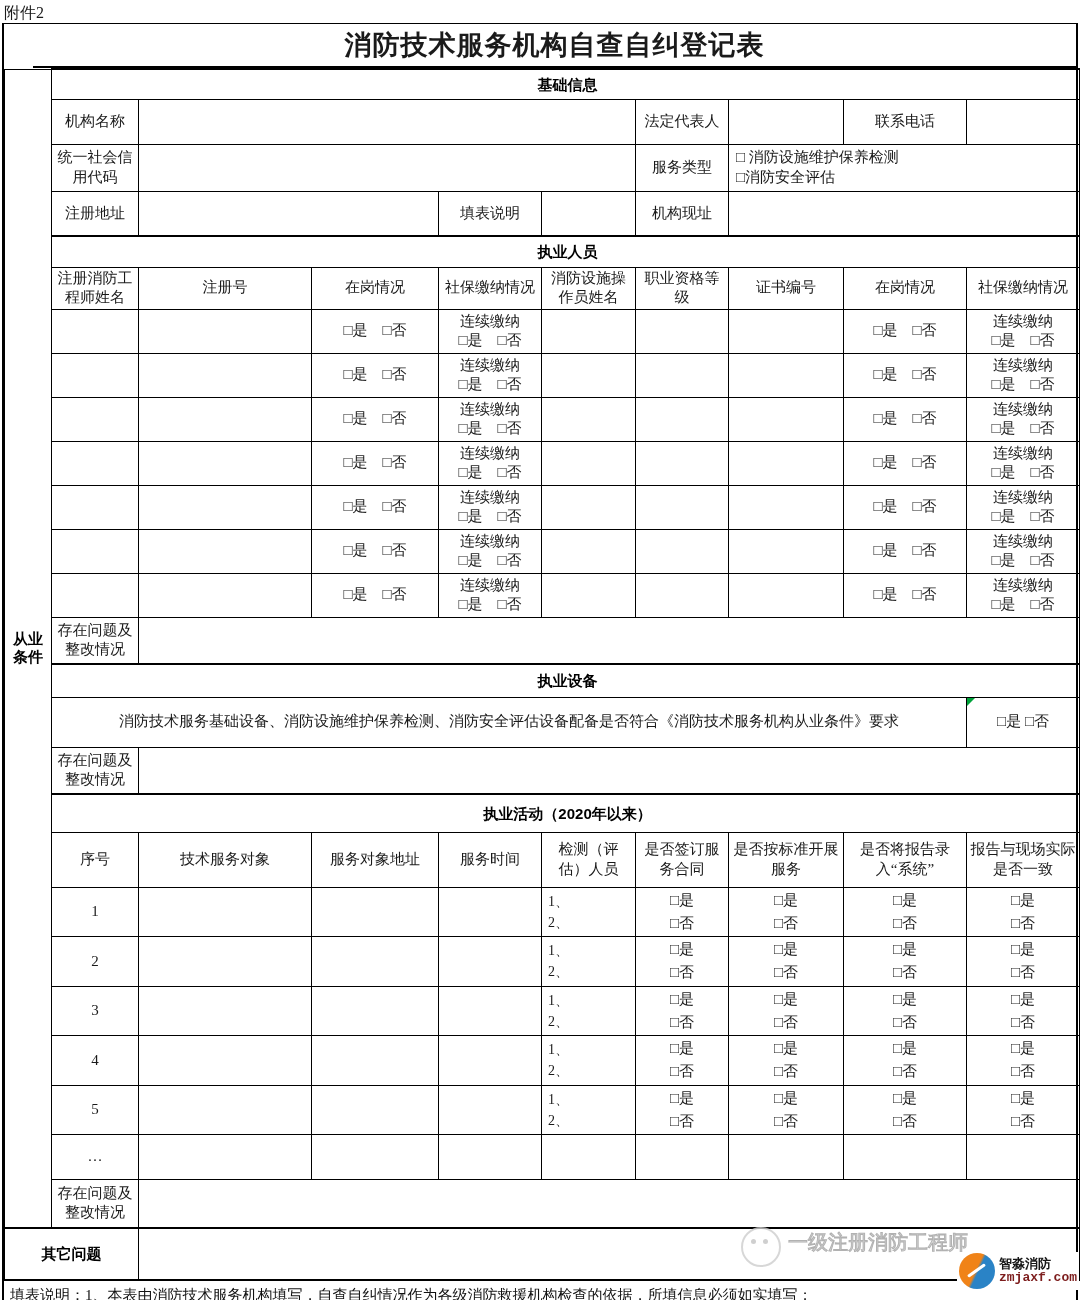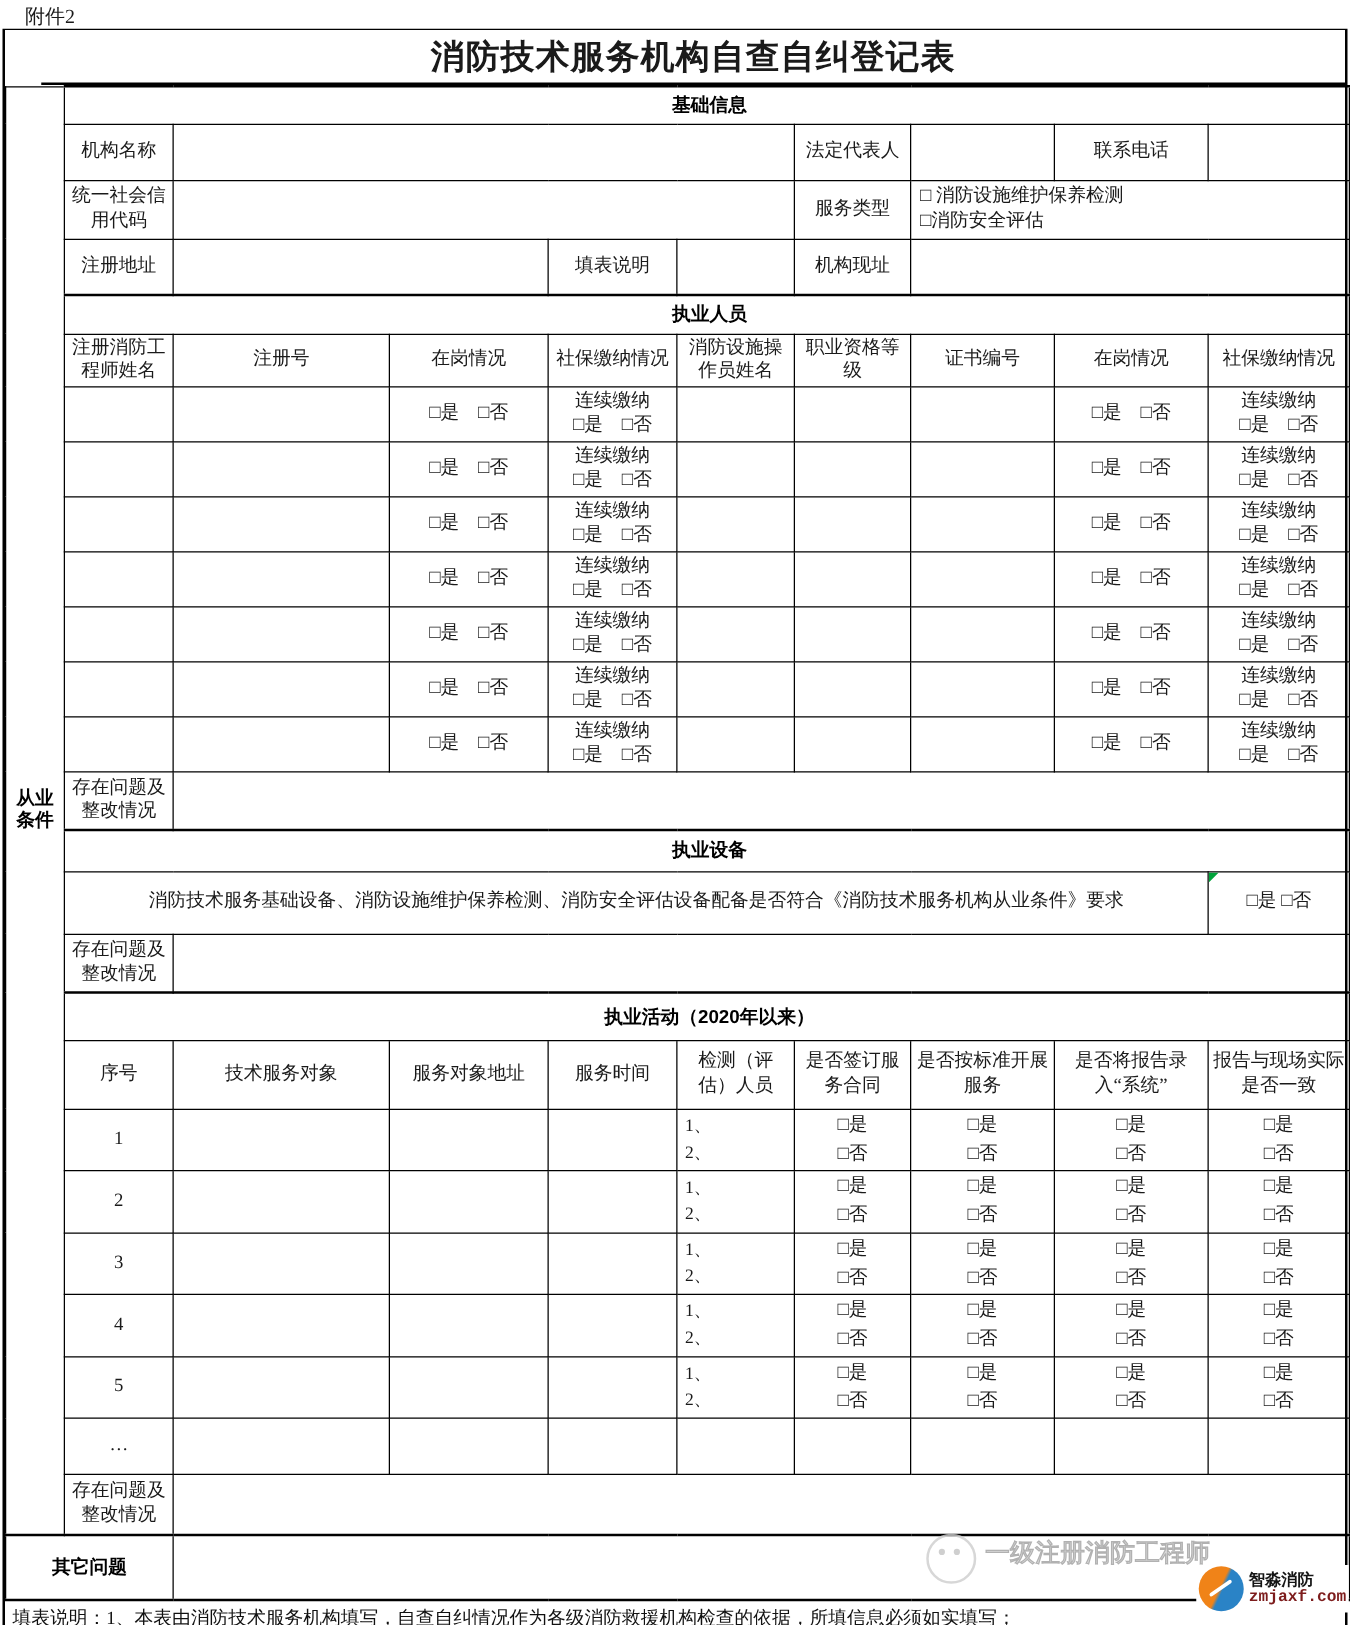--- a/index.html
+++ b/index.html
@@ -1,21 +1,21 @@
 <!DOCTYPE html>
 <html><head>
 <meta charset="utf-8">
 <style>
   html,body{margin:0;padding:0;}
   body{
     width:1080px;height:1300px;background:#fff;position:relative;
     font-family:"Liberation Serif","DejaVu Serif",serif;color:#1a1a1a;
     -webkit-font-smoothing:antialiased;
   }
-  .attachment{padding:3px 0 0 20px;font-size:16px;height:23px;box-sizing:border-box;}
+  .attachment{padding:3px 0 0 4px;font-size:16px;height:23px;box-sizing:border-box;}
   .frame{margin:0 2px;border:2px solid #000;border-top:1px solid #000;background:#fff;}
   .title{
     height:42px;line-height:42px;text-align:center;font-size:27px;font-weight:bold;
     border-bottom:2px solid #000;letter-spacing:1px;
     font-family:"Liberation Sans","DejaVu Sans",sans-serif;
     margin-left:29px;
   }
   table.form{border-collapse:collapse;width:100%;table-layout:fixed;}
   table.form td{
     border:1px solid #000;font-size:15px;text-align:center;vertical-align:middle;

